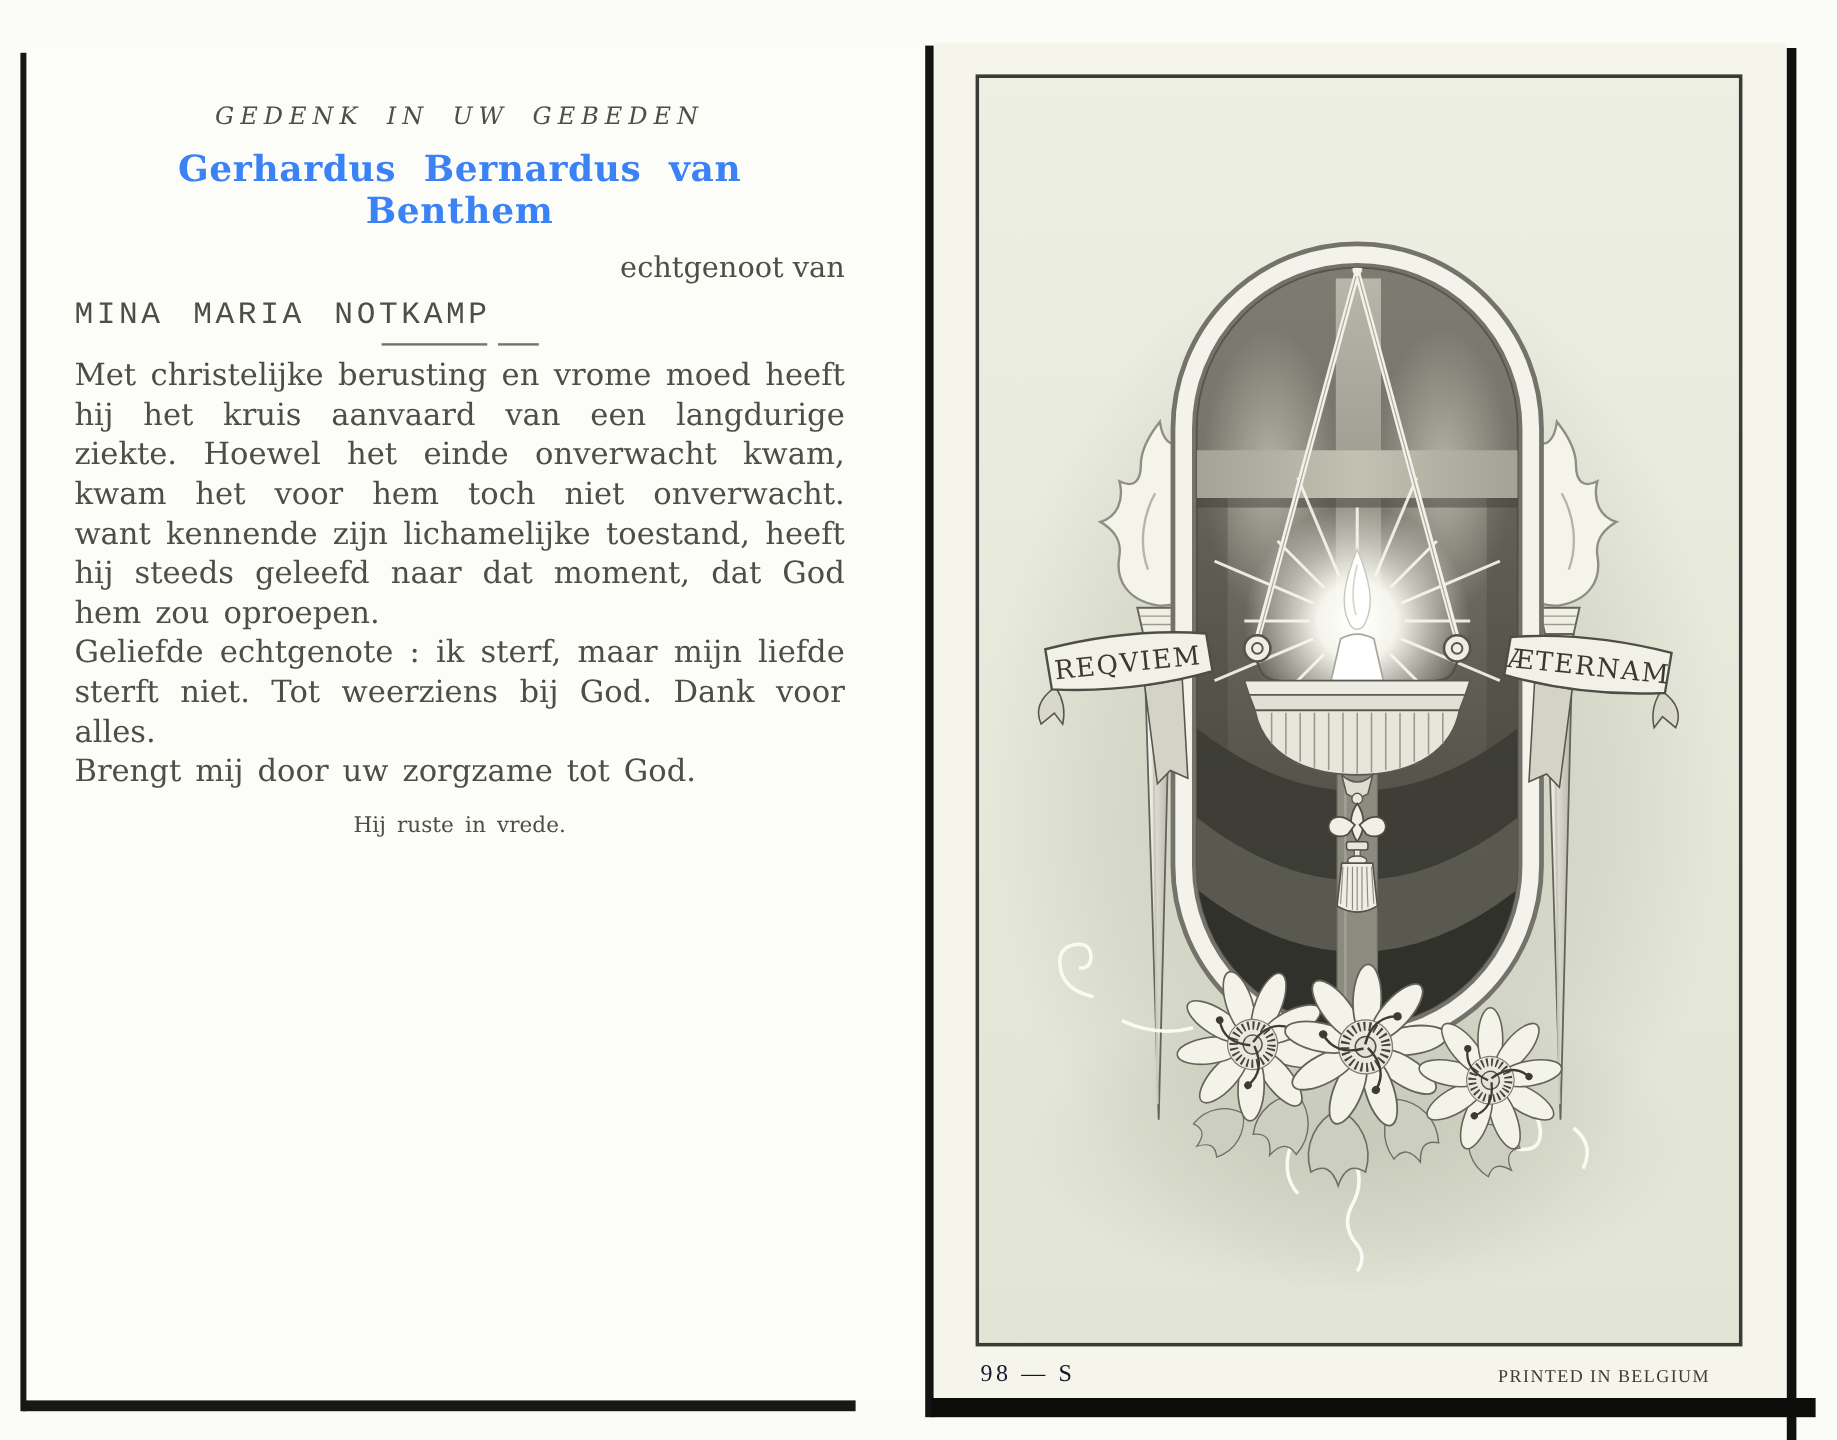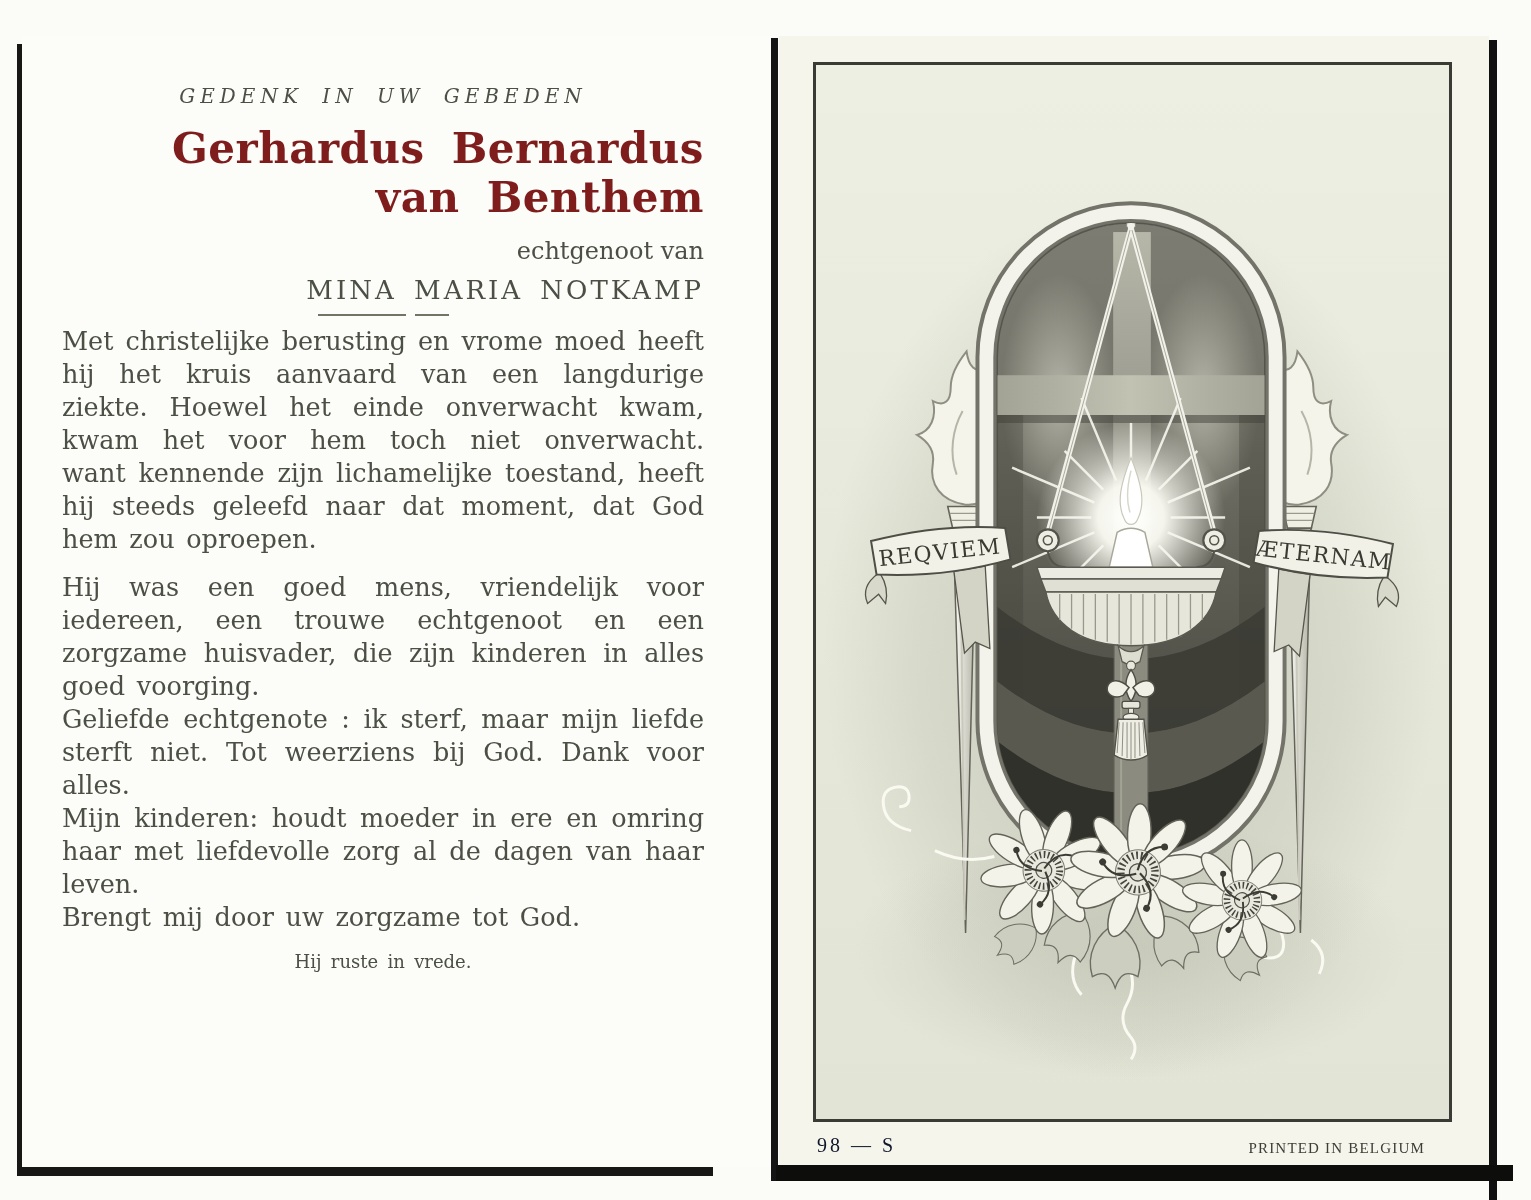--- a/index.html
+++ b/index.html
@@ -8,23 +8,23 @@
   .edge{position:absolute;background:#171715;}
   .edge-left-v{left:17px;top:44px;width:5px;height:1132px;}
   .edge-left-b{left:19px;top:1167px;width:694px;height:9px;}
   .edge-mid-v{left:771px;top:38px;width:7px;height:1143px;background:#141414;}
   .edge-right-v{left:1489px;top:40px;width:8px;height:1160px;background:#101010;}
   .edge-right-b{left:776px;top:1165px;width:737px;height:16px;background:#0d0d0b;}
 
   .page-left{position:absolute;left:22px;top:36px;width:749px;height:1131px;background:#fcfcf9;}
   .text-block{position:absolute;left:40px;top:48px;width:642px;color:#4b4f44;}
   .h-gedenk{font-size:20px;letter-spacing:5px;text-align:center;word-spacing:8px;font-style:italic;}
-  .h-name{font-size:42px;font-weight:bold;text-align:right;margin-top:16px;word-spacing:12px;letter-spacing:0.5px;color:#7f1d1d;}
+  .h-name{font-size:30px;font-weight:bold;text-align:center;margin-top:16px;word-spacing:12px;letter-spacing:0.5px;color:#3b82f6;}
   .h-rel{font-size:24px;text-align:right;margin-top:15px;}
-  .h-spouse{font-size:26px;text-align:right;margin-top:10px;letter-spacing:3px;word-spacing:6px;}
+  .h-spouse{font-size:26px;text-align:left;margin-top:10px;letter-spacing:3px;word-spacing:6px;font-family:Liberation Mono, monospace;}
   .para{font-size:25.5px;line-height:33px;text-align:justify;word-spacing:0.14em;margin:0;}
   .p1{margin-top:21px;text-align-last:center;}
   .gap{margin-top:15px;}
   .divider{margin:9px auto 9px auto;width:132px;display:flex;gap:9px;align-items:center;justify-content:center;}
   .divider span{border-top:2px solid #707566;height:0;}
   .d1{width:88px;} .d2{width:34px;}
   .closing{font-size:18px;text-align:center;margin-top:17px;word-spacing:0.2em;}
 
   .page-right{position:absolute;left:779px;top:36px;width:710px;height:1130px;background:#f5f5ec;}
   .frame{position:absolute;left:34px;top:26px;width:639px;height:1060px;border:3px solid #3b3b35;
@@ -44,23 +44,21 @@
     <div class="text-block">
       <div class="h-gedenk">GEDENK IN UW GEBEDEN</div>
       <div class="h-name">Gerhardus Bernardus van Benthem</div>
       <div class="h-rel">echtgenoot van</div>
       <div class="h-spouse">MINA MARIA NOTKAMP</div>
       <div class="divider">
           <span class="d1"></span>
           <span class="d2"></span>
         </div>
       <p class="para">Met christelijke berusting en vrome moed heeft hij het kruis aanvaard van een langdurige ziekte. Hoewel het einde onverwacht kwam, kwam het voor hem toch niet onverwacht. want kennende zijn lichamelijke toestand, heeft hij steeds geleefd naar dat moment, dat God hem zou oproepen.</p>
-      <p class="para gap">Hij was een goed mens, vriendelijk voor iedereen, een trouwe echtgenoot en een zorgzame huisvader, die zijn kinderen in alles goed voorging.</p>
       <p class="para">Geliefde echtgenote : ik sterf, maar mijn liefde sterft niet. Tot weerziens bij God. Dank voor alles.</p>
-      <p class="para">Mijn kinderen: houdt moeder in ere en omring haar met liefdevolle zorg al de dagen van haar leven.</p>
       <p class="para">Brengt mij door uw zorgzame tot God.</p>
       <div class="closing">Hij ruste in vrede.</div>
     </div>
   </div>
 
   <div class="page-right">
     <div class="frame">
       <svg viewBox="0 0 639 1060" preserveAspectRatio="none">
         <defs>
           <linearGradient id="bgG" x1="0" y1="0" x2="0" y2="1">

